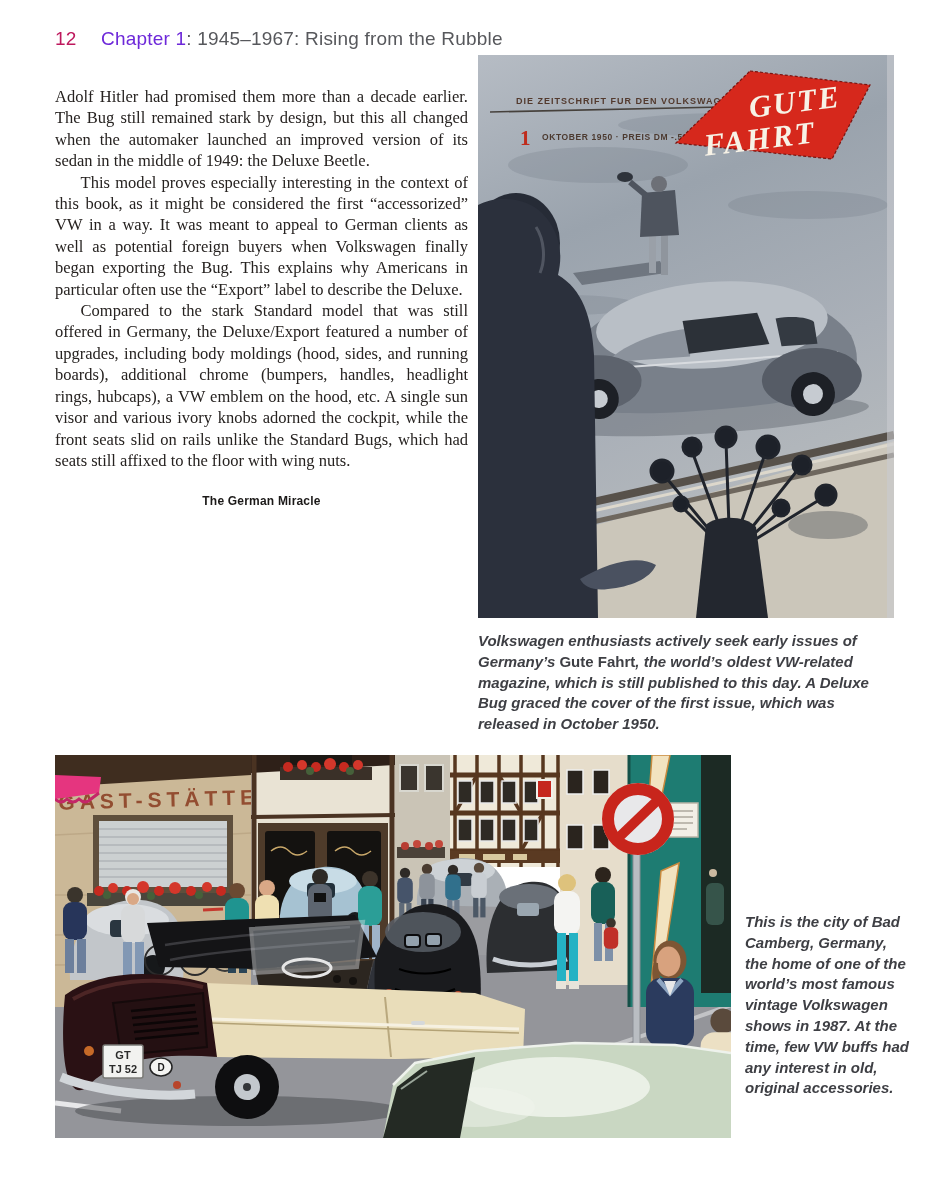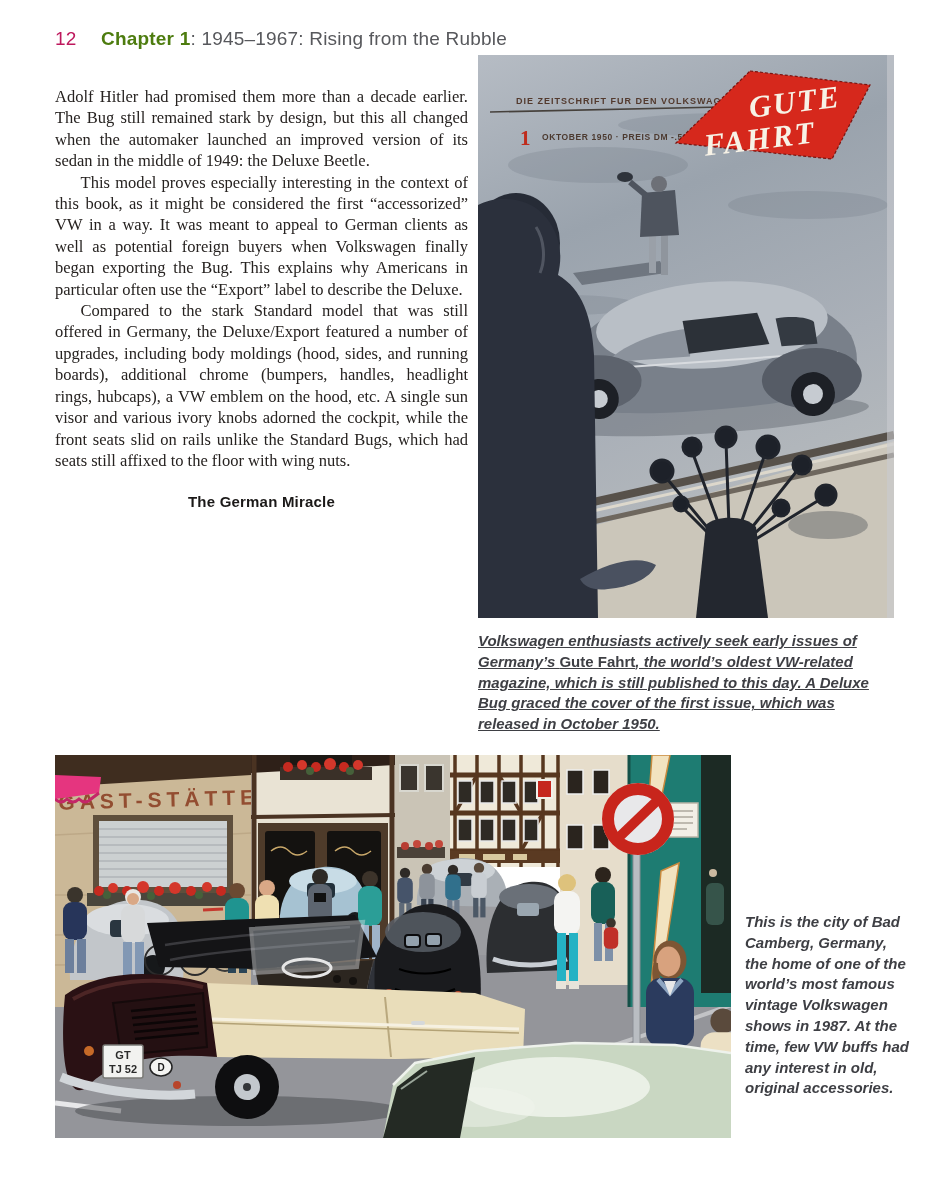--- a/index.html
+++ b/index.html
@@ -1,35 +1,35 @@
 <!DOCTYPE html>
 <html><head>
 <meta charset="utf-8">
 <style>
   html,body{margin:0;padding:0;background:#ffffff;}
   .page{position:relative;width:930px;height:1200px;background:#ffffff;overflow:hidden;
         font-family:"Liberation Sans",sans-serif;}
   
   .hdr{position:absolute;left:55px;top:28px;font-size:19px;color:#57585c;letter-spacing:.2px;}
   .hdr .num{display:inline-block;width:46px;color:#be185d;}
-  .hdr .chap{font-weight:bold;color:#4d7c0f;}
+  .hdr .chap{font-weight:normal;color:#6d28d9;}
   
   .col-text{position:absolute;left:55px;top:86px;width:413px;
             font-family:"Liberation Serif",serif;font-size:16.5px;line-height:21.4px;
             color:#262220;text-align:justify;}
   .col-text p{margin:0;text-indent:1.55em;font-family:Liberation Serif, serif;}
   .col-text p.first{text-indent:0;}
-  .col-text h2{font-family:"Liberation Sans",sans-serif;font-size:15px;color:#1b1918;
+  .col-text h2{font-family:"Liberation Sans",sans-serif;font-size:12px;color:#1b1918;
                text-align:center;margin:20px 0 19px 0;letter-spacing:.2px;}
   
   .cover-fig{position:absolute;left:478px;top:55px;width:416px;}
   .cover-fig svg{display:block;}
   .capt{font-family:"Liberation Sans",sans-serif;font-style:italic;font-weight:bold;
         font-size:15px;line-height:20.8px;color:#3e3f44;}
-  .cover-fig figcaption{margin-top:13px;text-decoration:underline;}
+  .cover-fig figcaption{margin-top:13px;}
   .roman{font-style:normal;}
   
   .street-fig{position:absolute;left:55px;top:755px;width:676px;height:383px;}
   .side-caption{position:absolute;left:745px;top:912px;width:164px;}
 </style>
 </head>
 <body>
 
 <div class="page">
 

